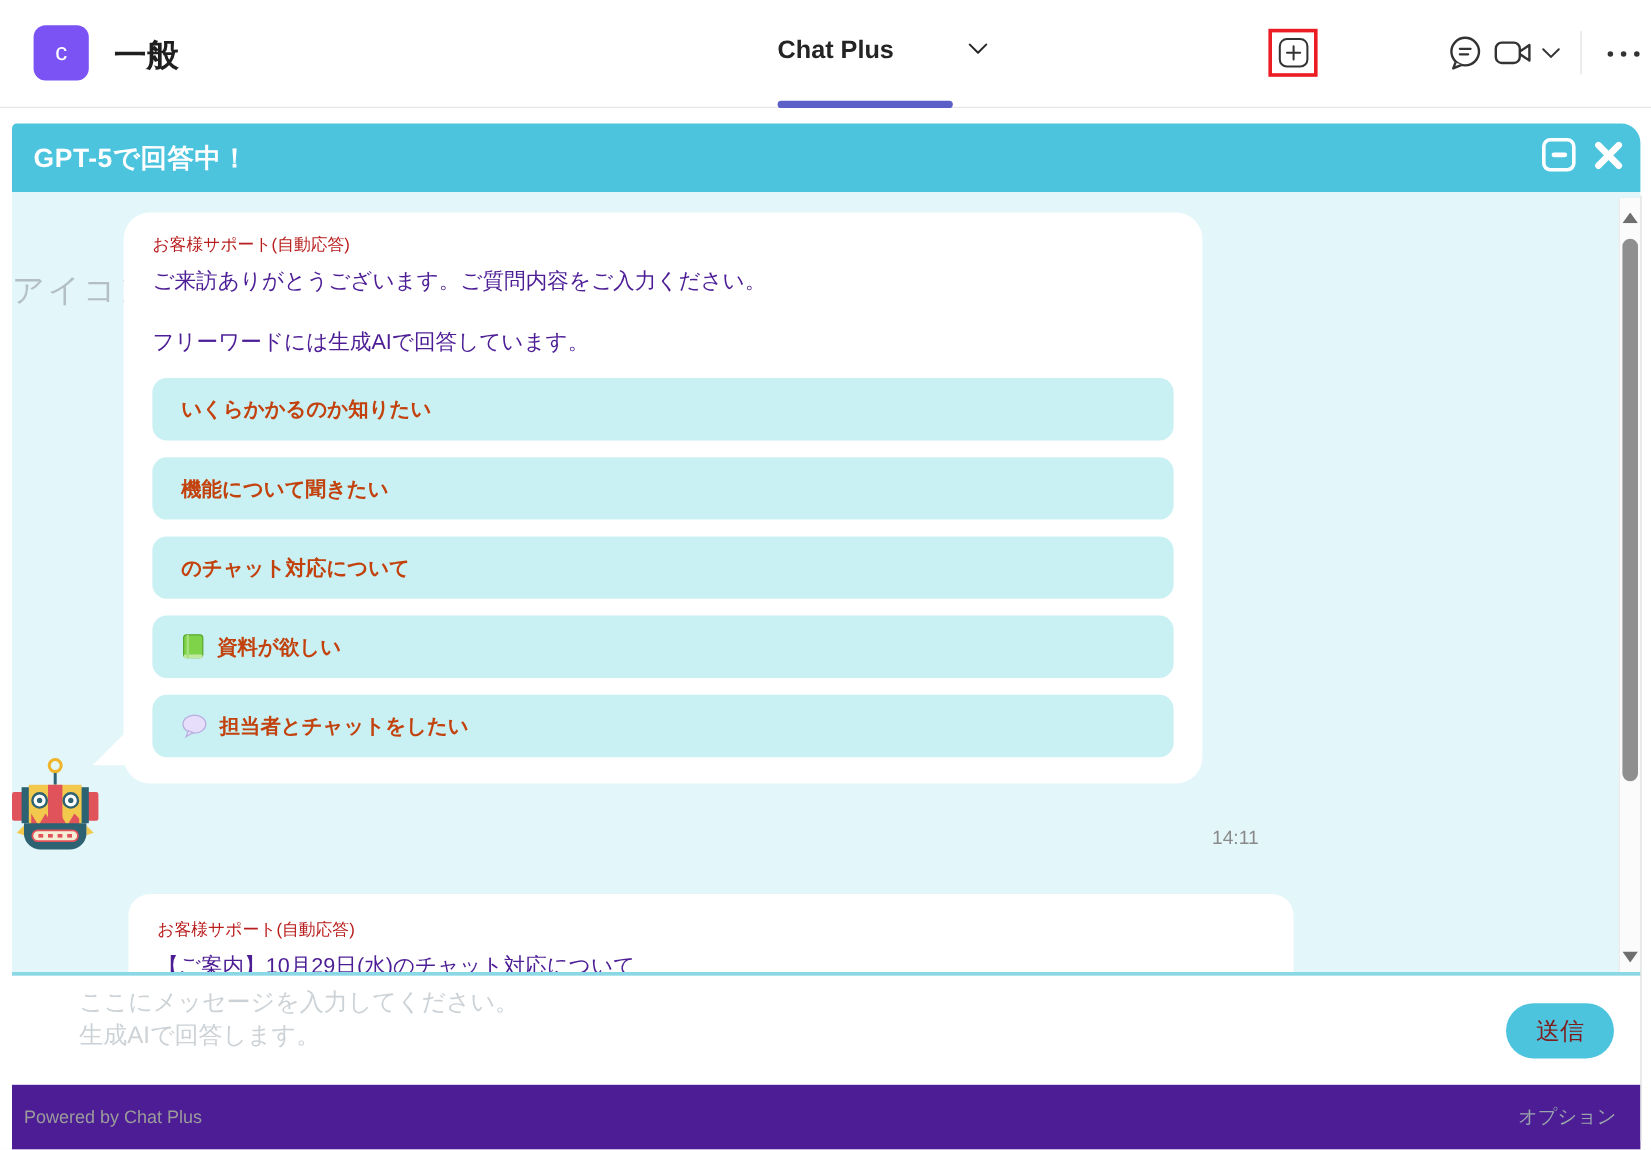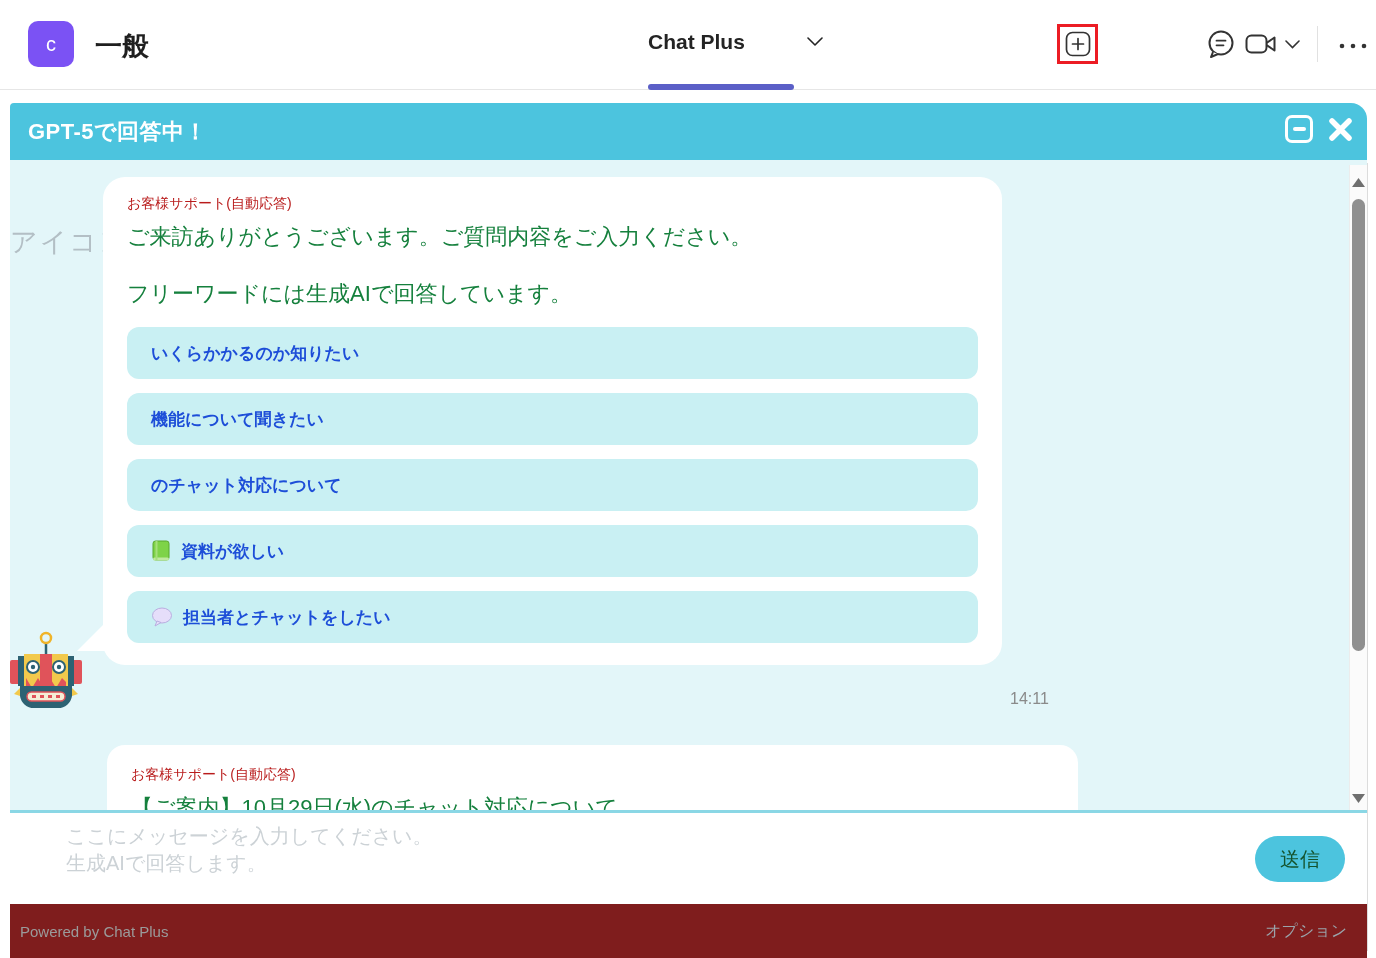--- a/index.html
+++ b/index.html
@@ -40,52 +40,52 @@
 
   .w-body { position:absolute; left:0; top:57px; width:100%; height:653px; background:#e3f6f9;
             border-bottom:3px solid #8ad7e5; overflow:hidden; }
 
   .watermark { position:absolute; left:0; top:64px; font-size:27px; color:#b3bfc5; letter-spacing:2px; }
 
   .bubble1 { position:absolute; left:93px; top:17px; width:899px; background:#fff;
              border-radius:22px; padding:18px 24px 22px 24px; }
   .bubble-tail { position:absolute; left:-26px; bottom:10px; }
   .sender { font-size:14px; color:#b91c1c; margin-bottom:9px; }
-  .msg-line { font-size:22px; color:#15803d; }
+  .msg-line { font-size:18px; color:#4c1d95; }
   .msg-gap { height:27px; }
   .qr-list { margin-top:18px; }
   .qr-btn { width:100%; height:52px; background:#c9f0f3; border-radius:12px; margin-bottom:14px;
             display:flex; align-items:center; padding:0 24px; cursor:pointer; }
   .qr-btn:last-child { margin-bottom:0;align-items:center; }
-  .qr-label { font-size:17px; font-weight:700; color:#1d4ed8; }
+  .qr-label { font-size:17px; font-weight:700; color:#c2410c; }
   .qr-ico { margin-right:10px; display:flex; }
 
   .timestamp { position:absolute; left:1000px; top:530px; font-size:16px; color:#8a8a8a; }
 
   .robot { position:absolute; left:-2px; top:470px; }
 
   .bubble2 { position:absolute; left:97px; top:585px; width:971px; height:130px; background:#fff;
              border-radius:18px; padding:21px 24px; }
 
   
   .sb-track { position:absolute; right:0; top:5px; width:18px; height:648px; background:#fbfbfb;
               border-left:1px solid #ececec; }
   .sb-up { position:absolute; left:2px; top:8px; }
   .sb-down { position:absolute; left:2px; bottom:6px; }
   .sb-thumb { position:absolute; left:2px; top:34px; width:13px; height:452px; background:#8f8f8f; border-radius:7px; }
 
   
   .w-input { position:absolute; left:0; top:713px; width:100%; height:88px; background:#fff; }
   .ph { position:absolute; left:10px; top:7px; font-size:20px; line-height:27px; color:#ccd2d6;margin-left:46px; }
   .send-btn { position:absolute; right:22px; top:20px; width:90px; height:46px; border:none;
-              background:#4cc4de; color:#14532d; font-size:20px; border-radius:23px; cursor:pointer;
+              background:#4cc4de; color:#7f1d1d; font-size:20px; border-radius:23px; cursor:pointer;
               font-family:Liberation Mono, monospace; }
 
   
-  .w-footer { position:absolute; left:0; top:801px; width:100%; height:54px; background:#7f1d1d;
+  .w-footer { position:absolute; left:0; top:801px; width:100%; height:54px; background:#4c1d95;
               display:flex; align-items:center; justify-content:space-between; padding:0 20px 0 10px; }
   .powered { font-size:15px; color:#9b9b9b; }
   .options-link { font-size:16px; color:#9aa4ab; cursor:pointer; }
 </style>
 </head>
 <body>
 
 <div class="stage">
 
   <div class="topbar">

